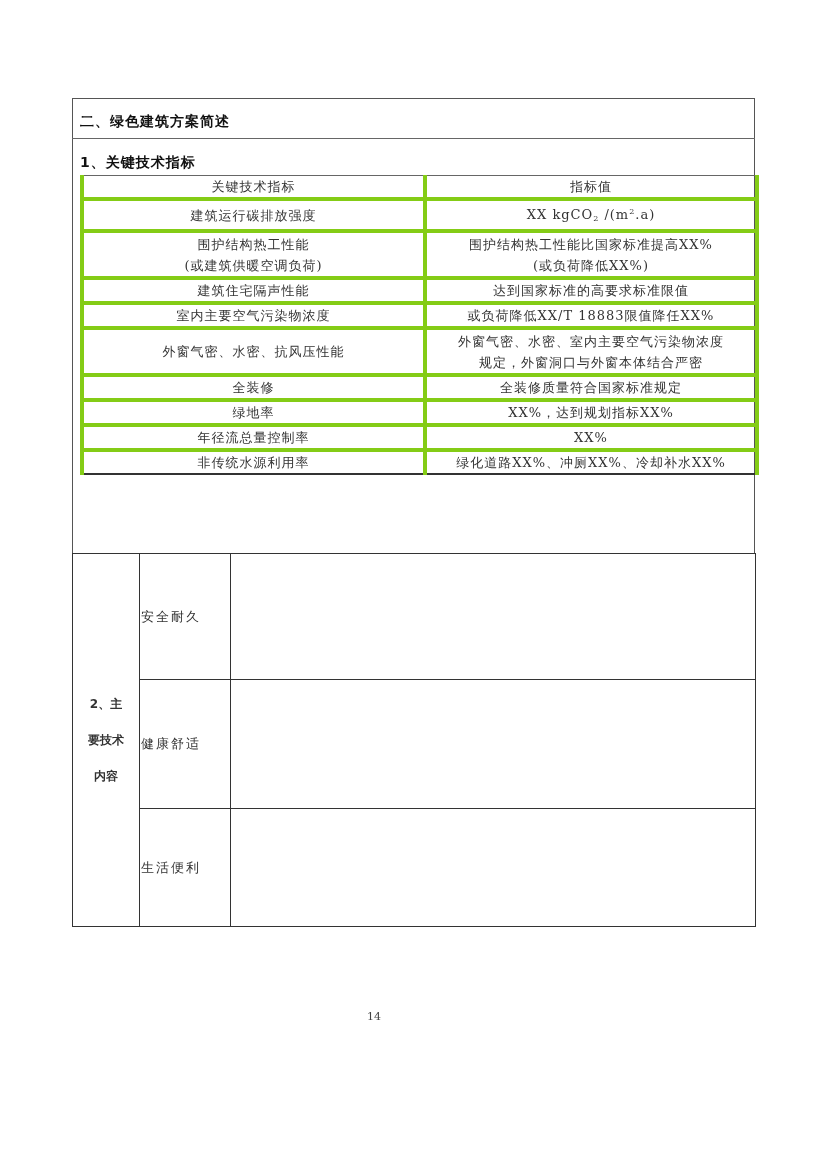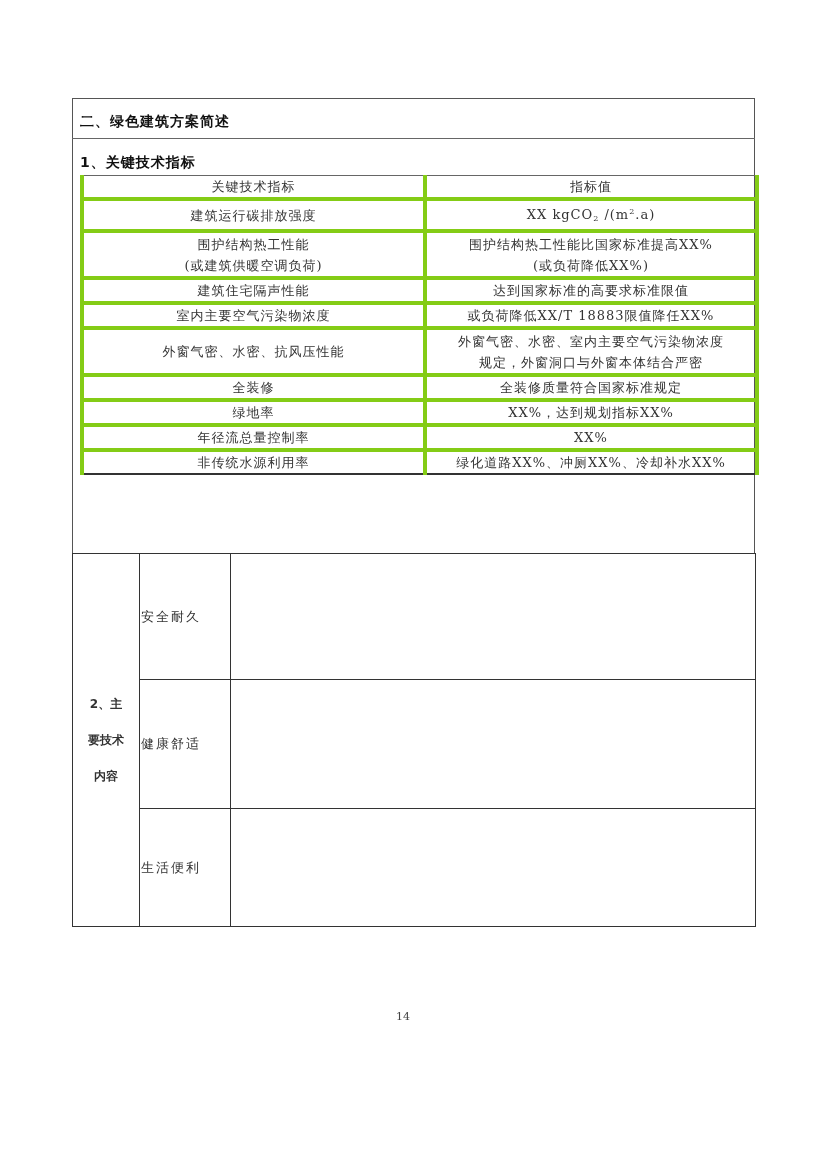--- a/index.html
+++ b/index.html
@@ -37,21 +37,21 @@
   table.main td { border: 1.2px solid #333; vertical-align: middle; color: #333; }
   table.main col.a { width: 67px; }
   table.main col.b { width: 91px; }
   table.main col.c { width: 525px; }
   .group-label { text-align: center; font-weight: bold; font-size: 12px; line-height: 36px;
                  font-family: "DejaVu Sans", "Liberation Sans", sans-serif; color: #111; }
   .cat-label { text-align: left; font-size: 13px; letter-spacing: 2px; color: #333; }
   .content-cell { background: #fff; }
 
   .page-num { position: absolute; left: 0; width: 748px; top: 1010px; text-align: center;
-              font-size: 11px; color: #444; margin-left: 29px; }
+              font-size: 11px; color: #444; }
 </style>
 </head>
 <body>
 
 <div class="page">
 
   <div class="frame"></div>
   <div class="sec-title">二、绿色建筑方案简述</div>
   <div class="sec-divider"></div>
   <div class="sub-title">1、关键技术指标</div>

